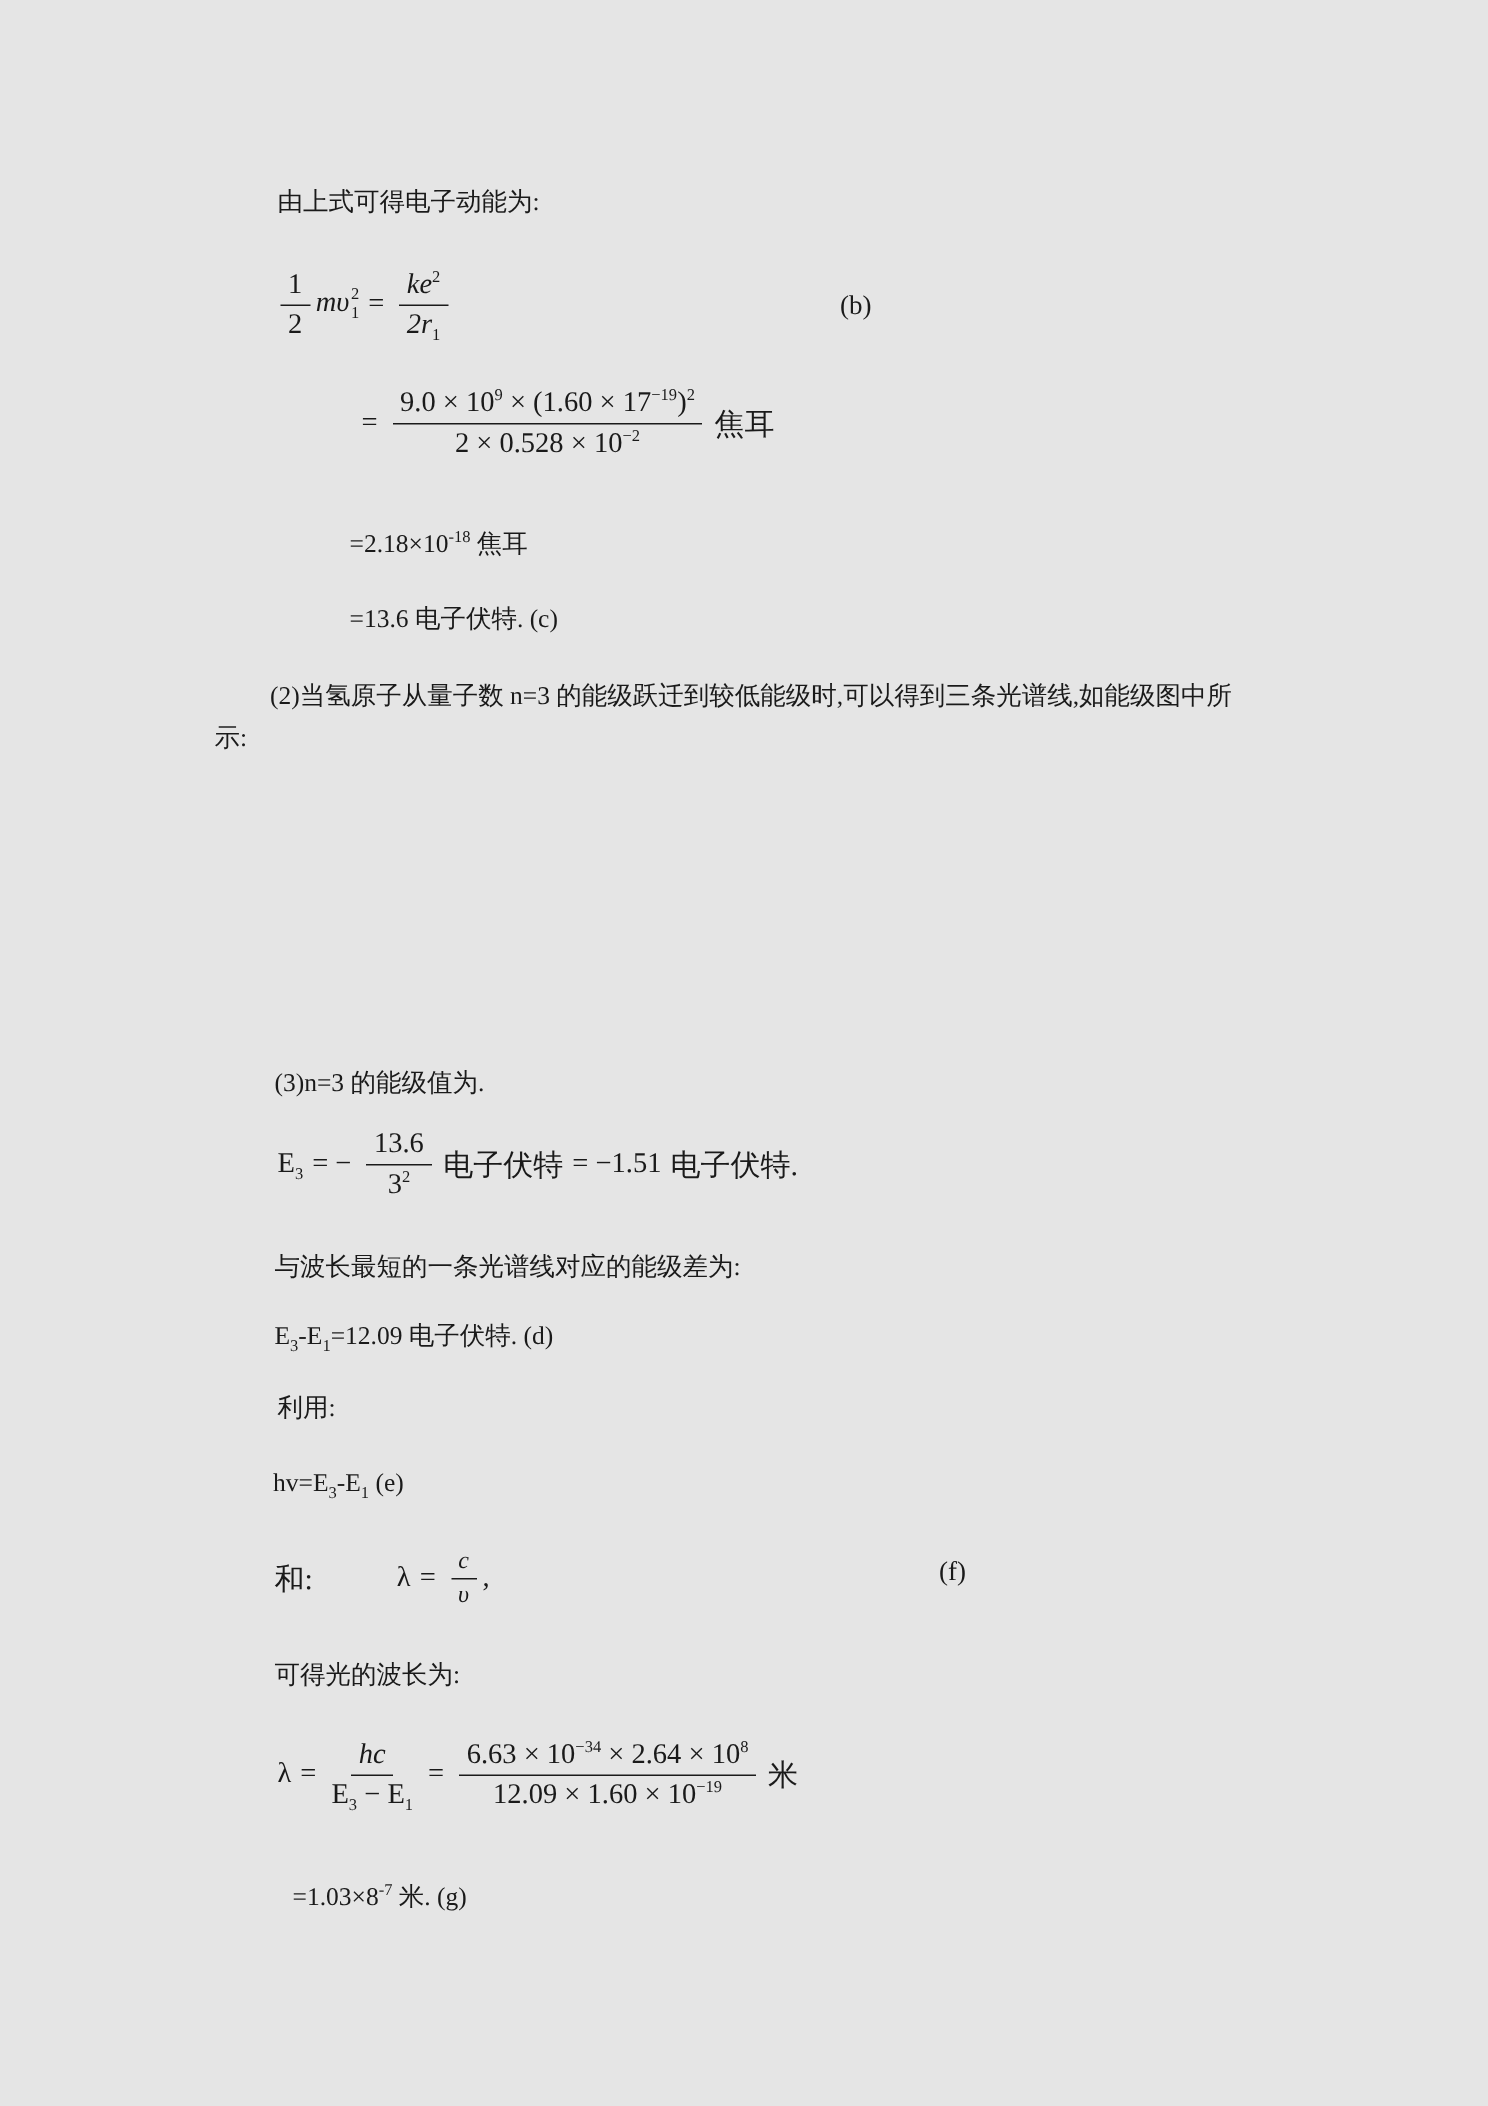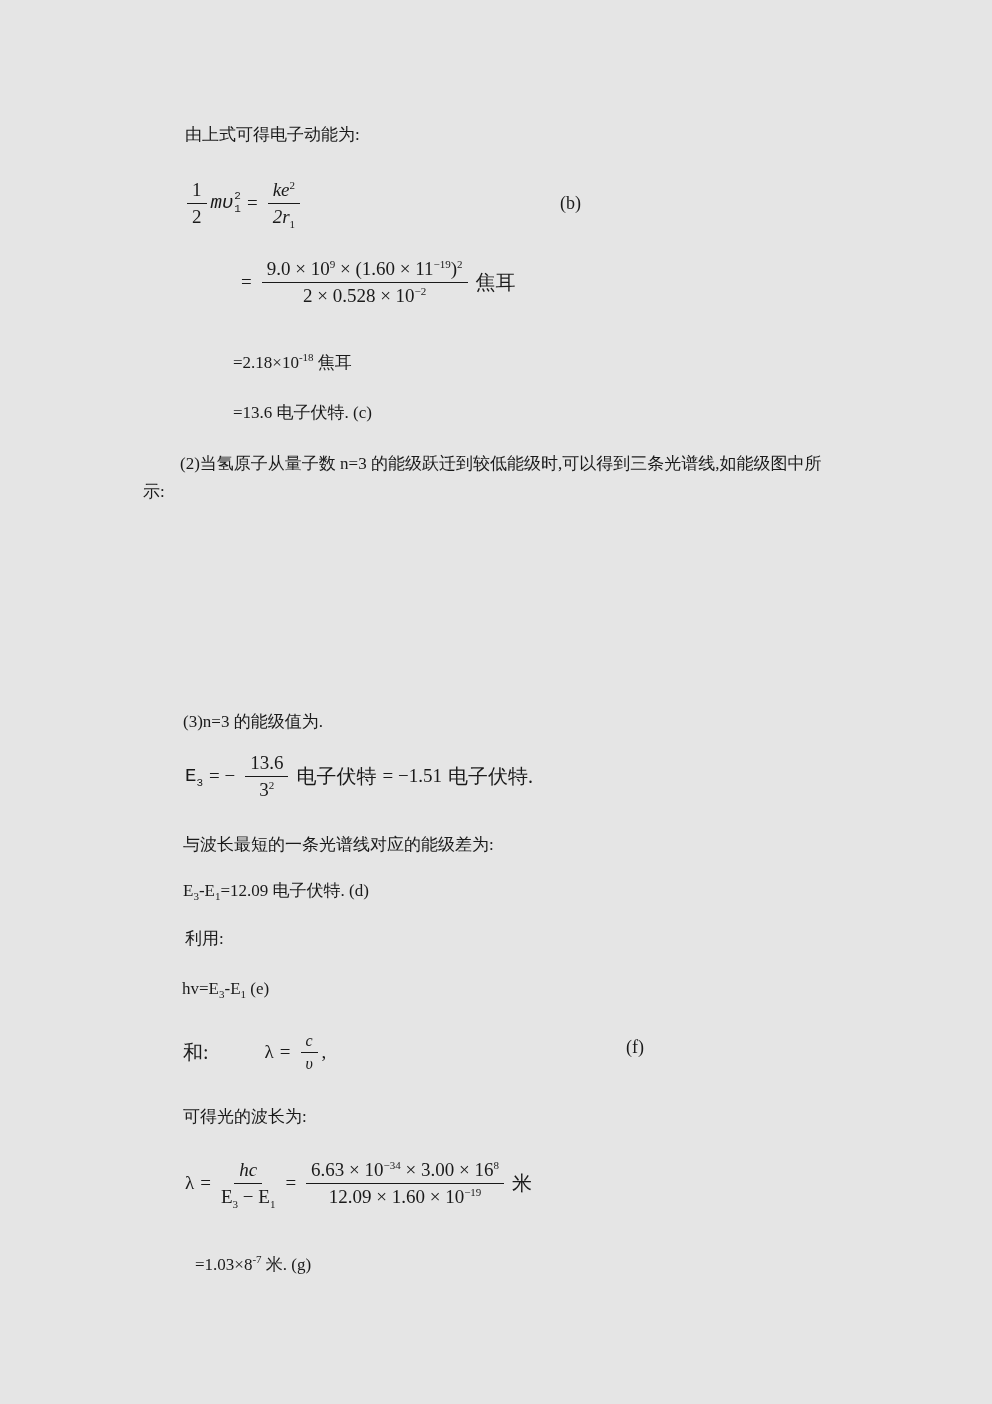--- a/index.html
+++ b/index.html
@@ -38,21 +38,21 @@
   sup, sub { font-size: 11px; line-height: 0; }
   .ss {
     display: inline-flex;
     flex-direction: column;
     align-items: flex-start;
     font-size: 11px;
     line-height: 1.2;
     vertical-align: middle;
     margin-left: 1px;
   }
-  .grp { display: inline-block; white-space: nowrap; font-family: Liberation Mono, monospace; }
+  .grp { display: inline-block; white-space: nowrap; }
   .op { margin: 0 6px; }
   .it { font-style: italic; }
   .cjk-unit { font-size: 20px; margin-left: 4px; }
   .eqlabel { font-size: 18px; }
   .spacer56 { display: inline-block; width: 56px; }
   .diagram { width: 180px; height: 132px; }
   .diag-label {
     position: absolute;
     font-size: 15px;
     line-height: 1;
@@ -83,21 +83,21 @@
     <span class="frac">
       <span class="num"><span class="it">ke</span><sup>2</sup></span>
       <span class="den"><span class="it">2r</span><sub>1</sub></span>
     </span>
   </div>
   <div class="abs eqlabel" style="left:560px; top:193px;">(b)</div>
 
   <div class="abs formula-row" style="left:235px; top:252px; height:60px;">
     <span class="op">=</span>
     <span class="frac">
-      <span class="num"><span>9.0 × 10</span><sup>9</sup><span> × (1.60 × 11</span><sup>−19</sup><span>)</span><sup>2</sup></span>
+      <span class="num"><span>9.0 × 10</span><sup>9</sup><span> × (1.60 × 17</span><sup>−19</sup><span>)</span><sup>2</sup></span>
       <span class="den"><span>2 × 0.528 × 10</span><sup>−2</sup></span>
     </span>
     <span class="cjk-unit">焦耳</span>
   </div>
 
   <div class="abs text" style="left:233px; top:350px;">
     <span>=2.18×10</span><sup>-18</sup><span> 焦耳</span>
   </div>
 
   <div class="abs text" style="left:233px; top:400px;">=13.6 电子伏特. (c)</div>
@@ -151,21 +151,21 @@
 
   <div class="abs formula-row" style="left:185px; top:1152px; height:62px;">
     <span>λ</span>
     <span class="op">=</span>
     <span class="frac">
       <span class="num it">hc</span>
       <span class="den"><span>E</span><sub>3</sub><span> − E</span><sub>1</sub></span>
     </span>
     <span class="op">=</span>
     <span class="frac">
-      <span class="num"><span>6.63 × 10</span><sup>−34</sup><span> × 3.00 × 16</span><sup>8</sup></span>
+      <span class="num"><span>6.63 × 10</span><sup>−34</sup><span> × 2.64 × 10</span><sup>8</sup></span>
       <span class="den"><span>12.09 × 1.60 × 10</span><sup>−19</sup></span>
     </span>
     <span class="cjk-unit">米</span>
   </div>
 
   <div class="abs text" style="left:195px; top:1252px;">
     <span>=1.03×8</span><sup>-7</sup><span> 米. (g)</span>
   </div>
 
 </div>

